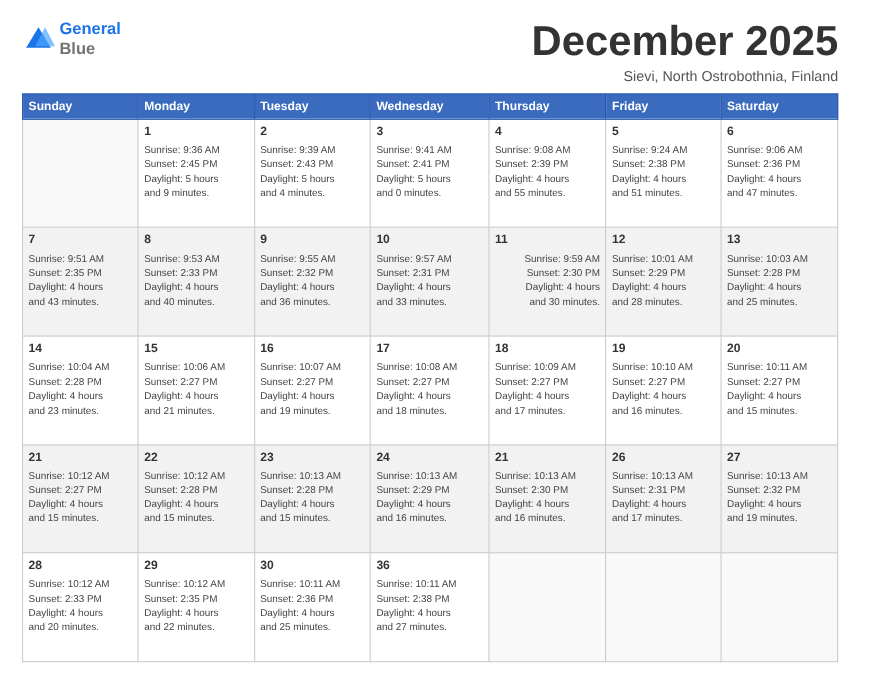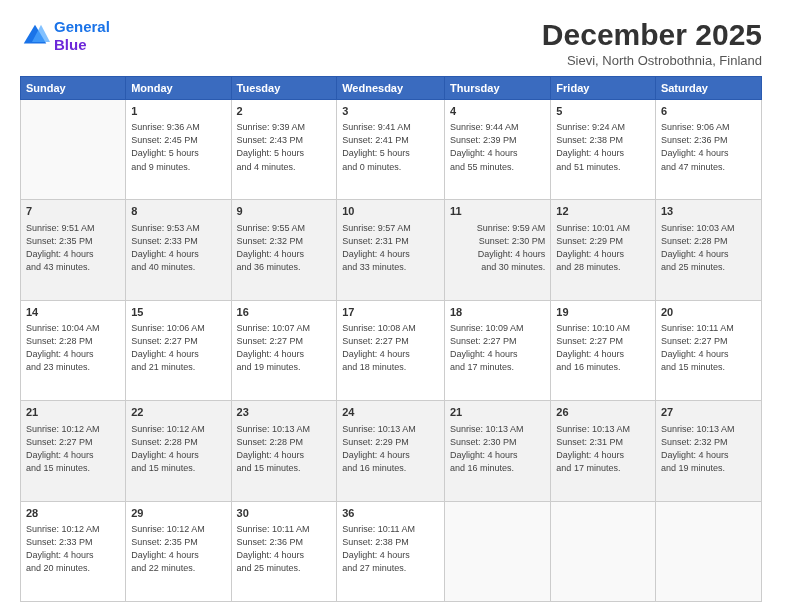--- a/index.html
+++ b/index.html
@@ -38,21 +38,21 @@
       color: #1a73e8;
     }
     .logo-icon {
       width: 30px;
       height: 30px;
     }
     .title-block {
       text-align: right;
     }
     .main-title {
-      font-size: 30px;
+      font-size: 38px;
       font-weight: bold;
       color: #333;
       line-height: 1.1;
     }
     .subtitle {
       font-size: 13px;
       color: #555;
       margin-top: 2px;
     }
     .calendar {
@@ -109,21 +109,21 @@
 
 <div class="page">
   <div class="header">
     <div class="logo">
       <svg class="logo-icon" viewBox="0 0 40 40">
         <polygon points="20,5 35,30 5,30" fill="#1a73e8"></polygon>
         <polygon points="28,5 40,28 16,28" fill="#4da6ff" opacity="0.7"></polygon>
       </svg>
       <div class="logo-text">
         <div><span>General</span></div>
-        <div><span style="color:#6d28d9;">Blue</span></div>
+        <div><span style="color:#737373;">Blue</span></div>
       </div>
     </div>
     <div class="title-block">
       <div class="main-title">December 2025</div>
       <div class="subtitle">Sievi, North Ostrobothnia, Finland</div>
     </div>
   </div>
 
   <table class="calendar">
     <thead>
@@ -156,21 +156,21 @@
           </td>
           <td>
             <span class="day-num">3</span>
             <div class="day-info" style="white-space: pre-line;">Sunrise: 9:41 AM
 Sunset: 2:41 PM
 Daylight: 5 hours
 and 0 minutes.</div>
           </td>
           <td>
             <span class="day-num">4</span>
-            <div class="day-info" style="white-space: pre-line;">Sunrise: 9:44 AM
+            <div class="day-info" style="white-space: pre-line;">Sunrise: 9:08 AM
 Sunset: 2:39 PM
 Daylight: 4 hours
 and 55 minutes.</div>
           </td>
           <td>
             <span class="day-num">5</span>
             <div class="day-info" style="white-space: pre-line;">Sunrise: 9:24 AM
 Sunset: 2:38 PM
 Daylight: 4 hours
 and 51 minutes.</div>

